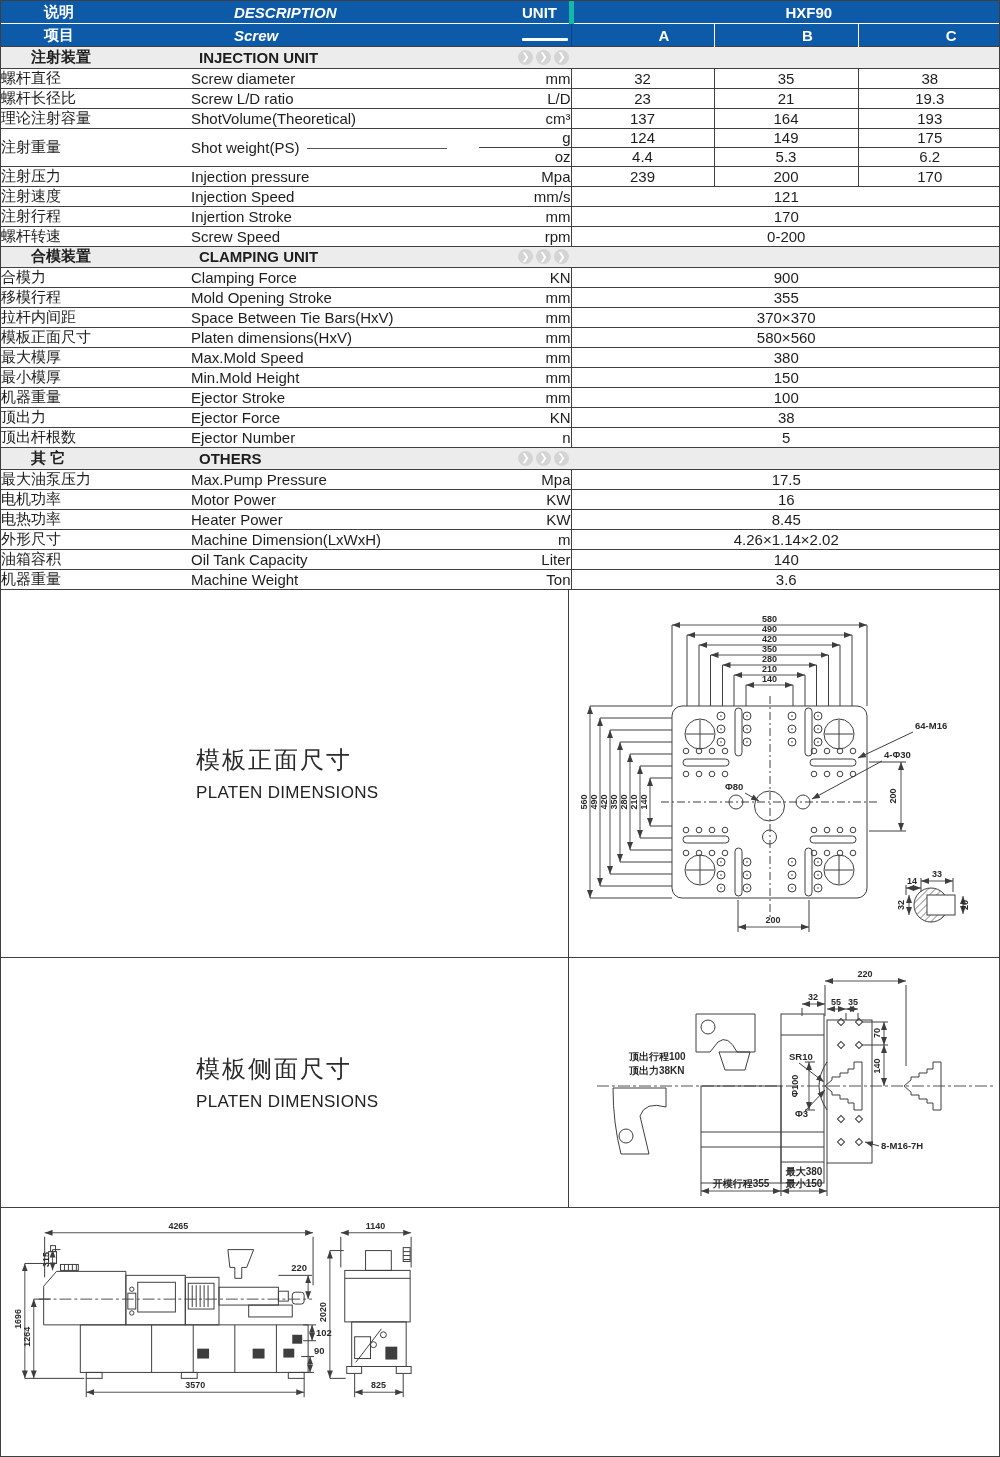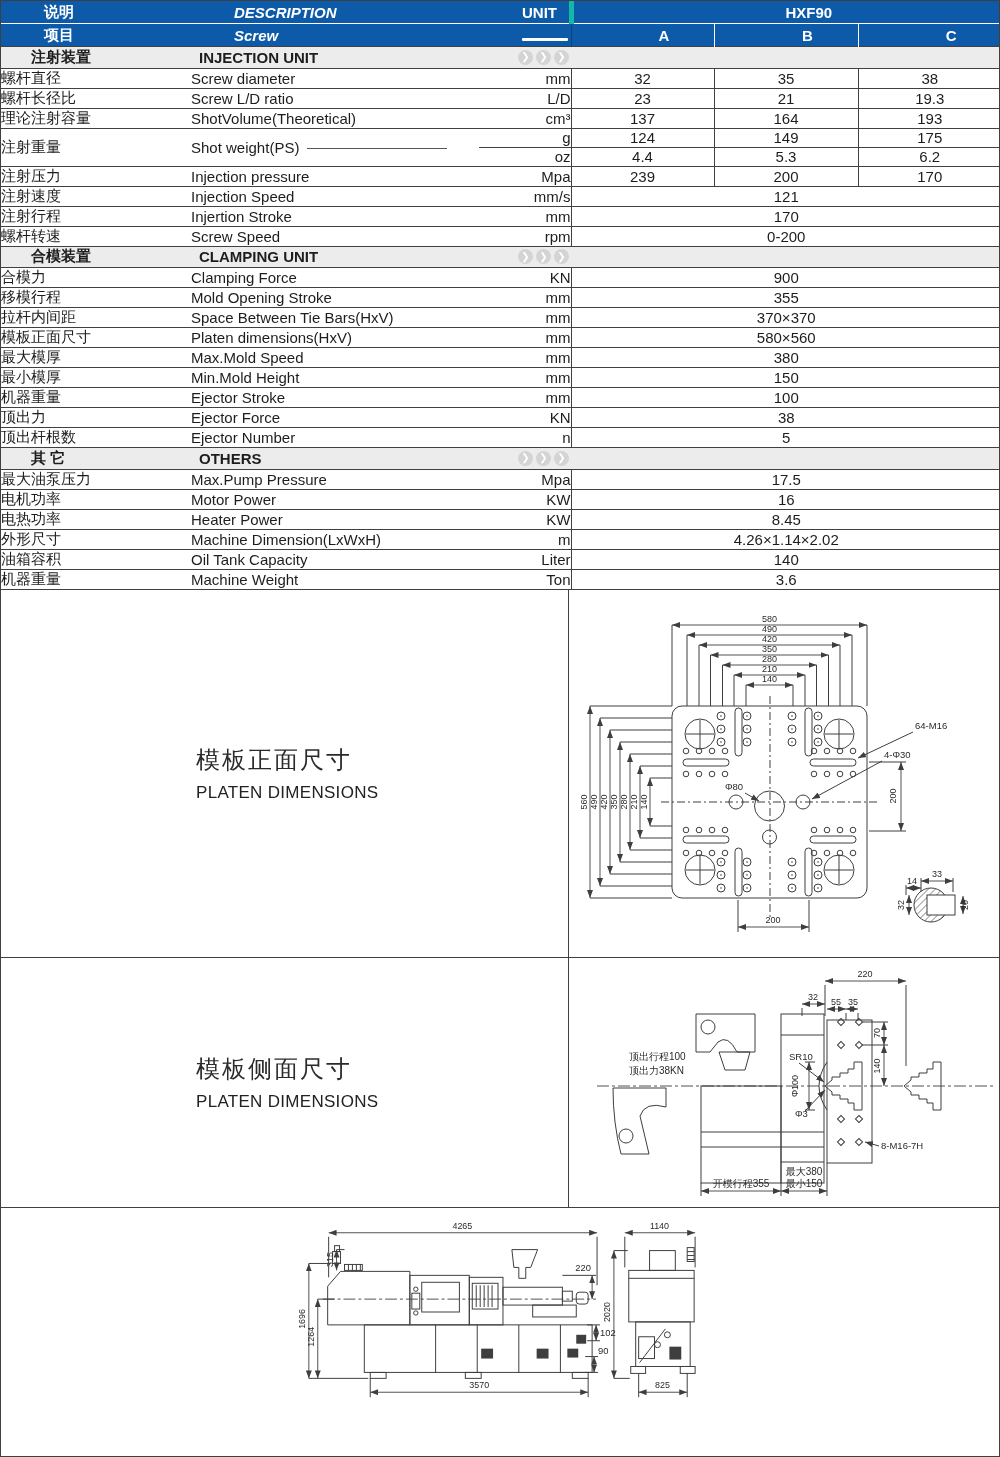--- a/index.html
+++ b/index.html
@@ -29,21 +29,21 @@
   tr.secrow td{background:#ececec;}
   .secwrap{display:flex;align-items:center;width:570px;box-sizing:border-box;font-weight:bold;}
   .sec-cn{margin-left:30px;width:168px;}
   .arrows{margin-left:auto;display:flex;gap:3px;padding-right:2px;}
   .circ{width:15px;height:15px;border-radius:50%;background:#d4d4d4;color:#fff;font-size:10px;font-weight:bold;display:flex;align-items:center;justify-content:center;line-height:1;}
 
   .dsec{display:flex;border-top:1px solid #404040;box-sizing:border-box;}
   .dleft{width:570px;border-right:1px solid #404040;box-sizing:border-box;display:flex;flex-direction:column;justify-content:center;padding-left:195px;}
   .dl-cn{font-size:24px;letter-spacing:2px;color:#2a2a2a;}
   .dl-en{font-size:17px;margin-top:7px;letter-spacing:.3px;color:#222;}
-  .dright{flex:1;display:flex;align-items:center;justify-content:center;}
+  .dright{flex:1;display:flex;align-items:center;font-weight:bold;}
   svg{display:block;}
   svg text{font-family:"Liberation Sans","DejaVu Sans",sans-serif;}
   .ln{stroke:#3e3e3e;stroke-width:1;fill:none;}
   .dm{stroke:#3e3e3e;stroke-width:.9;fill:none;}
   .dt{font-size:9px;fill:#2a2a2a;text-anchor:middle;}
   .dl2{font-size:9.5px;fill:#2a2a2a;}
   .dc{font-size:10px;fill:#2a2a2a;}
   .fl{fill:#3e3e3e;stroke:none;}
   .cl{stroke:#3e3e3e;stroke-width:.9;fill:none;stroke-dasharray:12 3 3 3;}
 </style>

